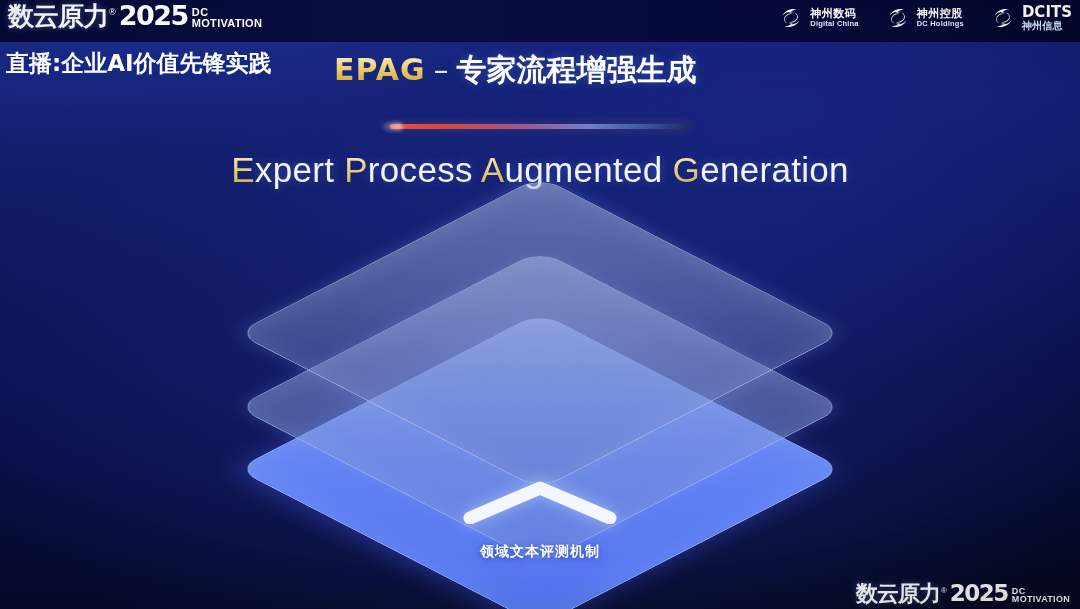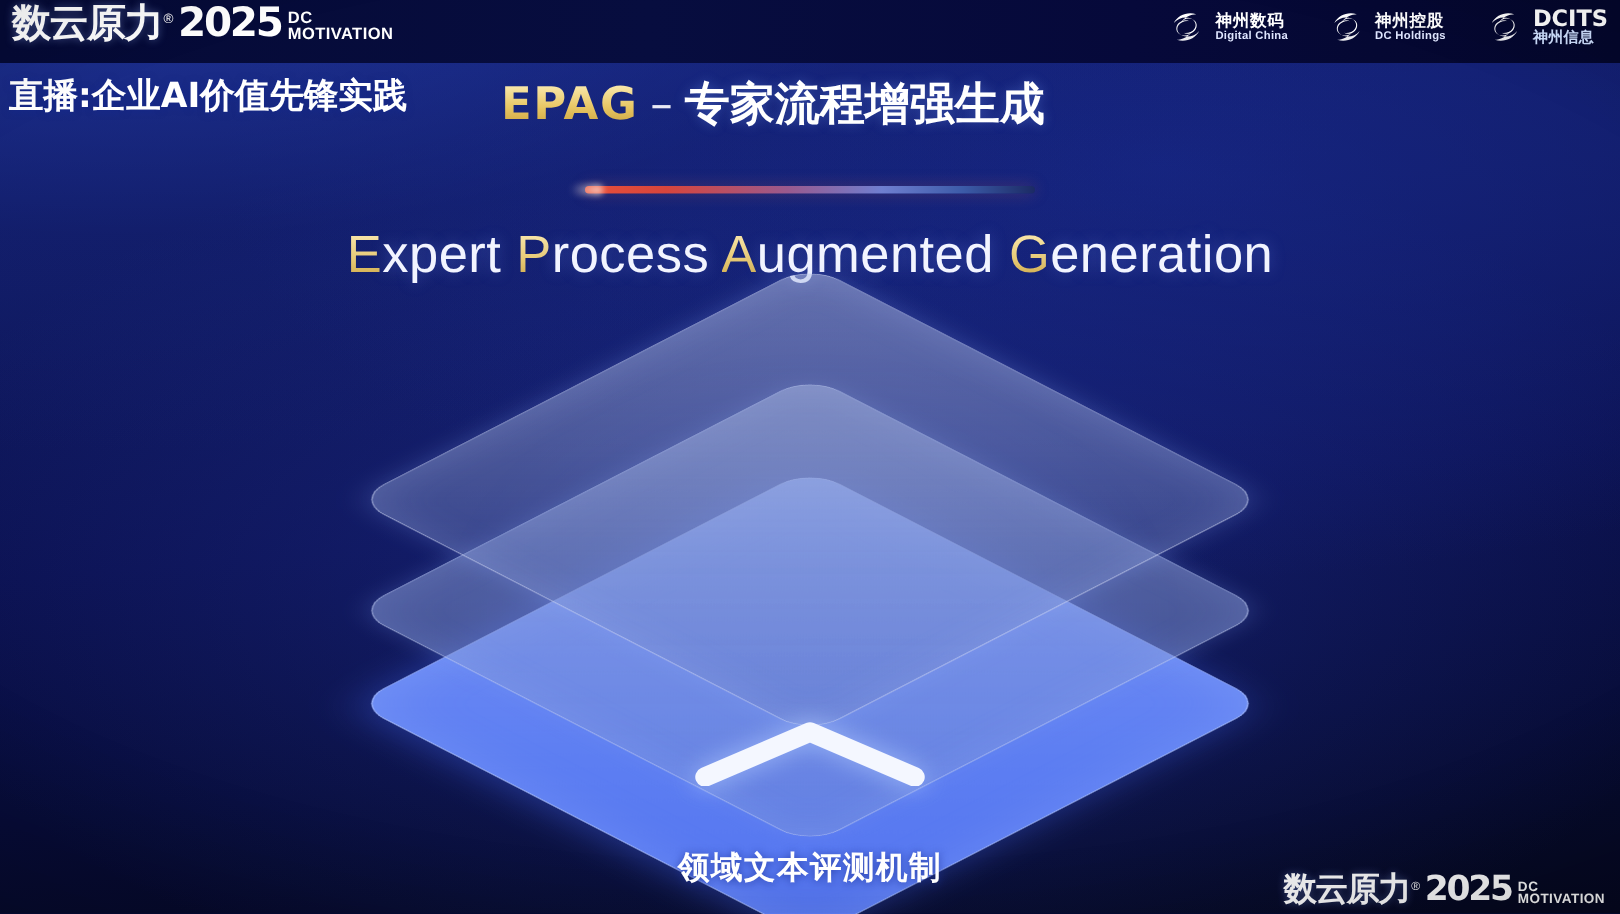--- a/index.html
+++ b/index.html
@@ -134,21 +134,21 @@
   .chevron{
     position:absolute;left:50%;margin-left:-78px;top:264px;width:156px;height:46px;z-index:6;
     filter:drop-shadow(0 0 8px rgba(175,200,255,.75));
   }
   .lbl{
     position:absolute;left:0;width:1080px;text-align:center;white-space:nowrap;
     color:#fff;font-weight:700;z-index:7;
     font-family:"DejaVu Sans","Liberation Sans",sans-serif;
     text-shadow:0 1px 6px rgba(30,50,150,.75);
   }
-  .lbl-top{top:350px;font-size:21px;letter-spacing:1px;}
+  .lbl-top{top:329px;font-size:14px;letter-spacing:1px;}
 
   
   .watermark{
     position:absolute;right:10px;bottom:4px;display:flex;align-items:flex-end;gap:2px;
     color:#fff;white-space:nowrap;opacity:.97;
   }
   .watermark .brand-cn{font-size:22px;text-shadow:0 0 6px rgba(140,170,255,.4);}
   .watermark .brand-year{font-size:23px;}
   .watermark .brand-dc .dc,.watermark .brand-dc .mot{font-size:9px;}
   .watermark .brand-reg{font-size:8px;top:-10px;}

